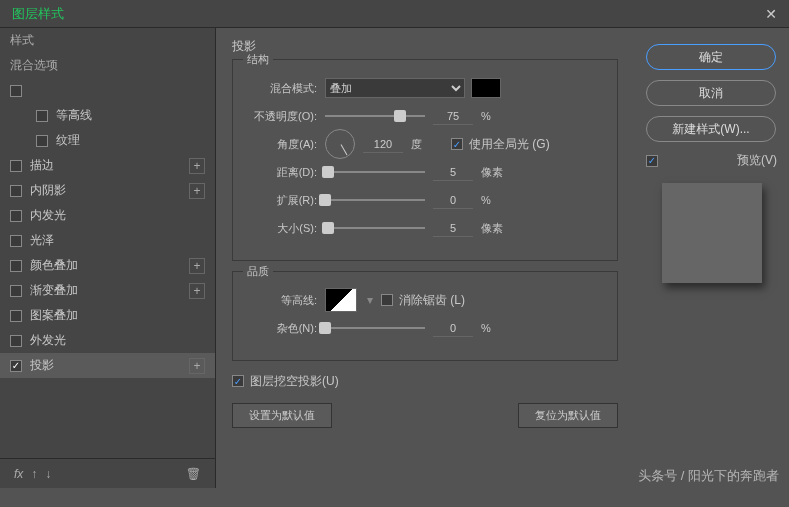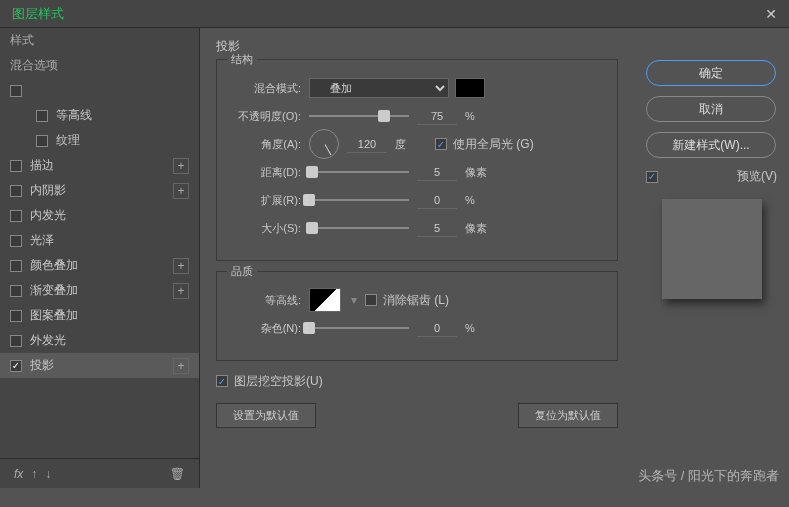--- a/index.html
+++ b/index.html
@@ -1,53 +1,53 @@
 <!DOCTYPE html>
 <html><head>
   <meta charset="utf-8">
   <style>
     * { margin: 0; padding: 0; box-sizing: border-box; font-family: "Microsoft YaHei", sans-serif; }
     body { background: #535353; width: 789px; height: 507px; overflow: hidden; font-size: 12px; color: #c8c8c8; }
     .titlebar { background: #454545; height: 28px; display: flex; align-items: center; justify-content: space-between; padding: 0 8px 0 12px; border-bottom: 1px solid #2a2a2a; }
     .titlebar .title { font-size: 13px; color: #22c55e; }
     .close-btn { width: 20px; height: 20px; display: flex; align-items: center; justify-content: center; cursor: pointer; color: #ccc; font-size: 14px; }
     .main { display: flex; height: 460px; }
-    .sidebar { width: 200px; background: #454545; border-right: 1px solid #2a2a2a; display: flex; flex-direction: column; }
+    .sidebar { width: 216px; background: #454545; border-right: 1px solid #2a2a2a; display: flex; flex-direction: column; }
     .sidebar-item { display: flex; align-items: center; padding: 5px 10px; cursor: pointer; position: relative; height: 25px; }
     .sidebar-item.section { font-size: 12px; color: #aaa; }
     .sidebar-item.selected { background: #5a5a5a; }
     .sidebar-item .cb { width: 12px; height: 12px; border: 1px solid #888; margin-right: 8px; display: inline-flex; align-items: center; justify-content: center; background: #3a3a3a; }
     .sidebar-item .cb.checked::after { content: "✓"; color: #fff; font-size: 10px; }
     .sidebar-item .label { flex: 1; }
     .sidebar-item .plus { width: 16px; height: 16px; border: 1px solid #666; display: flex; align-items: center; justify-content: center; font-size: 12px; color: #aaa; margin-left: auto; }
     .indent { padding-left: 36px; }
     .footer-bar { margin-top: auto; height: 30px; display: flex; align-items: center; padding: 0 10px; border-top: 1px solid #2a2a2a; }
     .footer-bar .spacer { flex: 1; }
     .footer-bar .icon { margin: 0 4px; color: #aaa; font-size: 12px; cursor: pointer; }
     .content { flex: 1; padding: 10px 16px; position: relative; }
     .panel-title { font-size: 12px; color: #ccc; margin-bottom: 4px; }
     .group { border: 1px solid #3a3a3a; padding: 10px 12px 14px; margin-bottom: 10px; position: relative; }
     .group-title { position: absolute; top: -8px; left: 10px; background: #535353; padding: 0 4px; font-size: 11px; }
     .row { display: flex; align-items: center; margin: 8px 0; height: 20px; }
     .row-label { width: 80px; text-align: right; padding-right: 8px; font-size: 11px; }
     .row-ctrl { flex: 1; display: flex; align-items: center; }
-    select { background: #3a3a3a; border: 1px solid #666; color: #ccc; font-size: 11px; height: 20px; width: 140px; padding: 0 16px; }
+    select { background: #3a3a3a; border: 1px solid #666; color: #ccc; font-size: 11px; height: 20px; width: 140px; padding: 0 0; }
     .color-sw { width: 30px; height: 20px; background: #000; border: 1px solid #666; margin-left: 6px; }
     .slider-track { height: 2px; background: #888; width: 100px; position: relative; margin-right: 8px; }
     .slider-thumb { position: absolute; top: -5px; width: 12px; height: 12px; background: #ccc; border-radius: 2px; transform: translateX(-50%); }
     .val-box { width: 40px; height: 18px; background: transparent; border: none; border-bottom: 1px solid #666; color: #ccc; font-size: 11px; text-align: center; }
     .unit { margin-left: 8px; font-size: 11px; width: 30px; }
     .angle-dial { width: 30px; height: 30px; border: 1px solid #888; border-radius: 50%; position: relative; display: inline-block; margin-right: 8px; }
     .angle-dial::after { content: ""; position: absolute; width: 12px; height: 1px; background: #ccc; top: 50%; left: 3px; transform-origin: right center; transform: rotate(-120deg); }
     .cb-inline { width: 12px; height: 12px; border: 1px solid #888; margin-right: 6px; display: inline-flex; align-items: center; justify-content: center; background: #3a3a3a; }
     .cb-inline.checked::after { content: "✓"; color: #4a9eff; font-size: 10px; }
     .contour-sw { width: 32px; height: 24px; background: linear-gradient(135deg, #000 50%, #fff 50%); border: 1px solid #666; margin-right: 10px; }
     .btn-row { display: flex; justify-content: space-between; gap: 20px; margin-top: 12px; }
     .default-btn { background: #5a5a5a; border: 1px solid #333; color: #ccc; padding: 4px 16px; font-size: 11px; cursor: pointer; }
-    .right-panel { width: 155px; padding: 32px 12px; }
+    .right-panel { width: 155px; padding: 16px 12px; }
     .pill-btn { display: block; width: 130px; height: 26px; border: 1px solid #888; border-radius: 13px; background: transparent; color: #ddd; font-size: 12px; margin-bottom: 10px; cursor: pointer; }
     .pill-btn.primary { border-color: #4a9eff; }
     .preview-row { display: flex; align-items: center; justify-content: space-between; margin: 10px 0; }
     .preview-box { width: 100px; height: 100px; background: #666; margin-top: 14px; position: relative; box-shadow: 3px 5px 8px rgba(0,0,0,0.5); margin-left: auto; margin-right: auto; }
     .watermark { position: absolute; bottom: 22px; right: 10px; color: #ddd; font-size: 13px; opacity: 0.7; }
   </style>
 </head>
 <body>
 
 <div class="titlebar">

